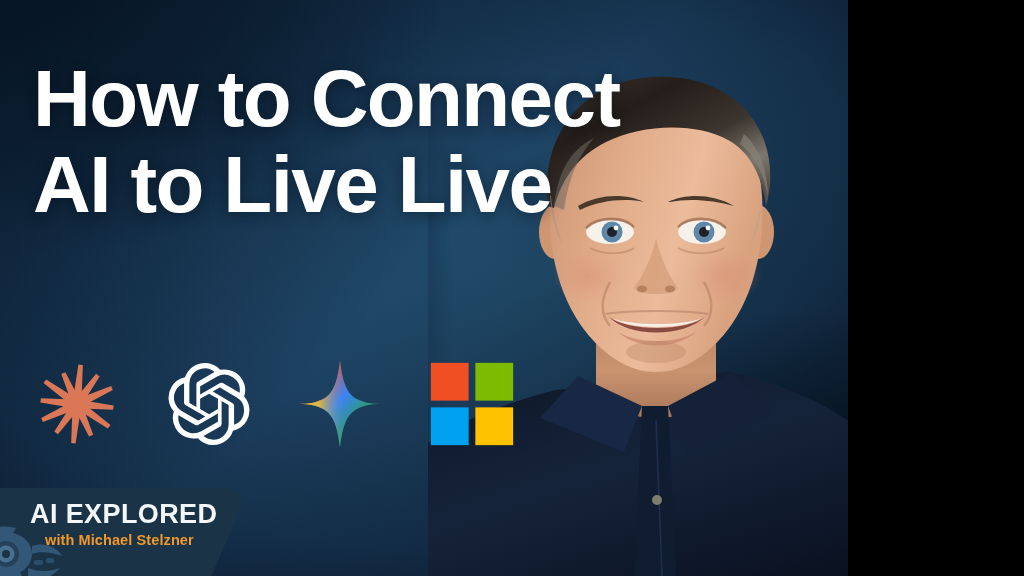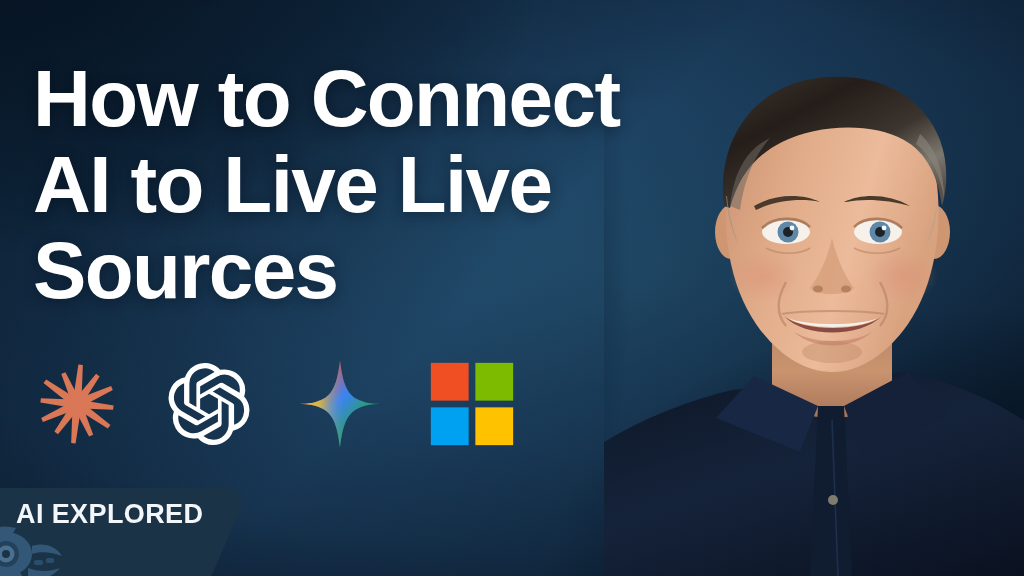--- a/index.html
+++ b/index.html
@@ -8,21 +8,21 @@
   html, body {
     width:1024px; height:576px;
     background:#000;
     font-family:"Liberation Sans", sans-serif;
     overflow:hidden;
   }
 
   
   #thumbnail {
     position:relative;
-    width:1024px; height:576px;
+    width:848px; height:576px;
     overflow:hidden;
     background:#701a75;
   }
 
   
   .bg-base {
     position:absolute; inset:0;
     background:
       radial-gradient(115% 95% at 62% 48%,  #23506f 0%, #1d4161 32%, #15304b 58%, #0e2238 80%, #091728 100%);
   }
@@ -99,21 +99,21 @@
     left:-24px; top:488px;
     width:272px; height:96px;
     z-index:8;
   }
   .badge-shape {
     position:absolute; inset:0;
   }
   .badge-shape svg { display:block; width:100%; height:100%; }
   .badge-text {
     position:absolute;
-    left:40px; top:11px;
+    left:54px; top:11px;
     width:210px;
     z-index:3;
     text-align:left;
   }
   .badge-title {
     display:block;
     font-family:"Liberation Sans", sans-serif;
     font-weight:bold;
     font-size:27px;
     line-height:30px;
@@ -262,21 +262,20 @@
 
       <ellipse cx="228" cy="352" rx="30" ry="11" fill="#b6805f" opacity="0.35"></ellipse>
 
       <rect x="-40" y="0" width="120" height="576" fill="url(#photoFadeL)"></rect>
     </svg>
   </div>
 
   <div class="title-block">
     <span class="title-line">How to Connect</span>
     <span class="title-line">AI to Live Live</span>
-    <span class="title-line">Sources</span>
   </div>
 
   <div class="logo-row">
 
     <div class="logo-slot">
       <span>
         <svg width="94" height="94" viewBox="0 0 100 100" xmlns="http://www.w3.org/2000/svg">
           <g fill="#d97757">
 
             <g transform="translate(50,50)">
@@ -413,17 +412,18 @@
           <rect x="58" y="36" width="9" height="5" rx="2"></rect>
           <rect x="70" y="34" width="8" height="5" rx="2"></rect>
           <rect x="6" y="54" width="12" height="5" rx="2"></rect>
           <rect x="22" y="56" width="10" height="4" rx="2"></rect>
         </g>
       </svg>
     </div>
 
     <div class="badge-text">
       <span class="badge-title">AI EXPLORED</span>
+      <span class="badge-sub">with Michael Stelzner</span>
     </div>
 
   </div>
 
 </div>
 
 </body></html>

